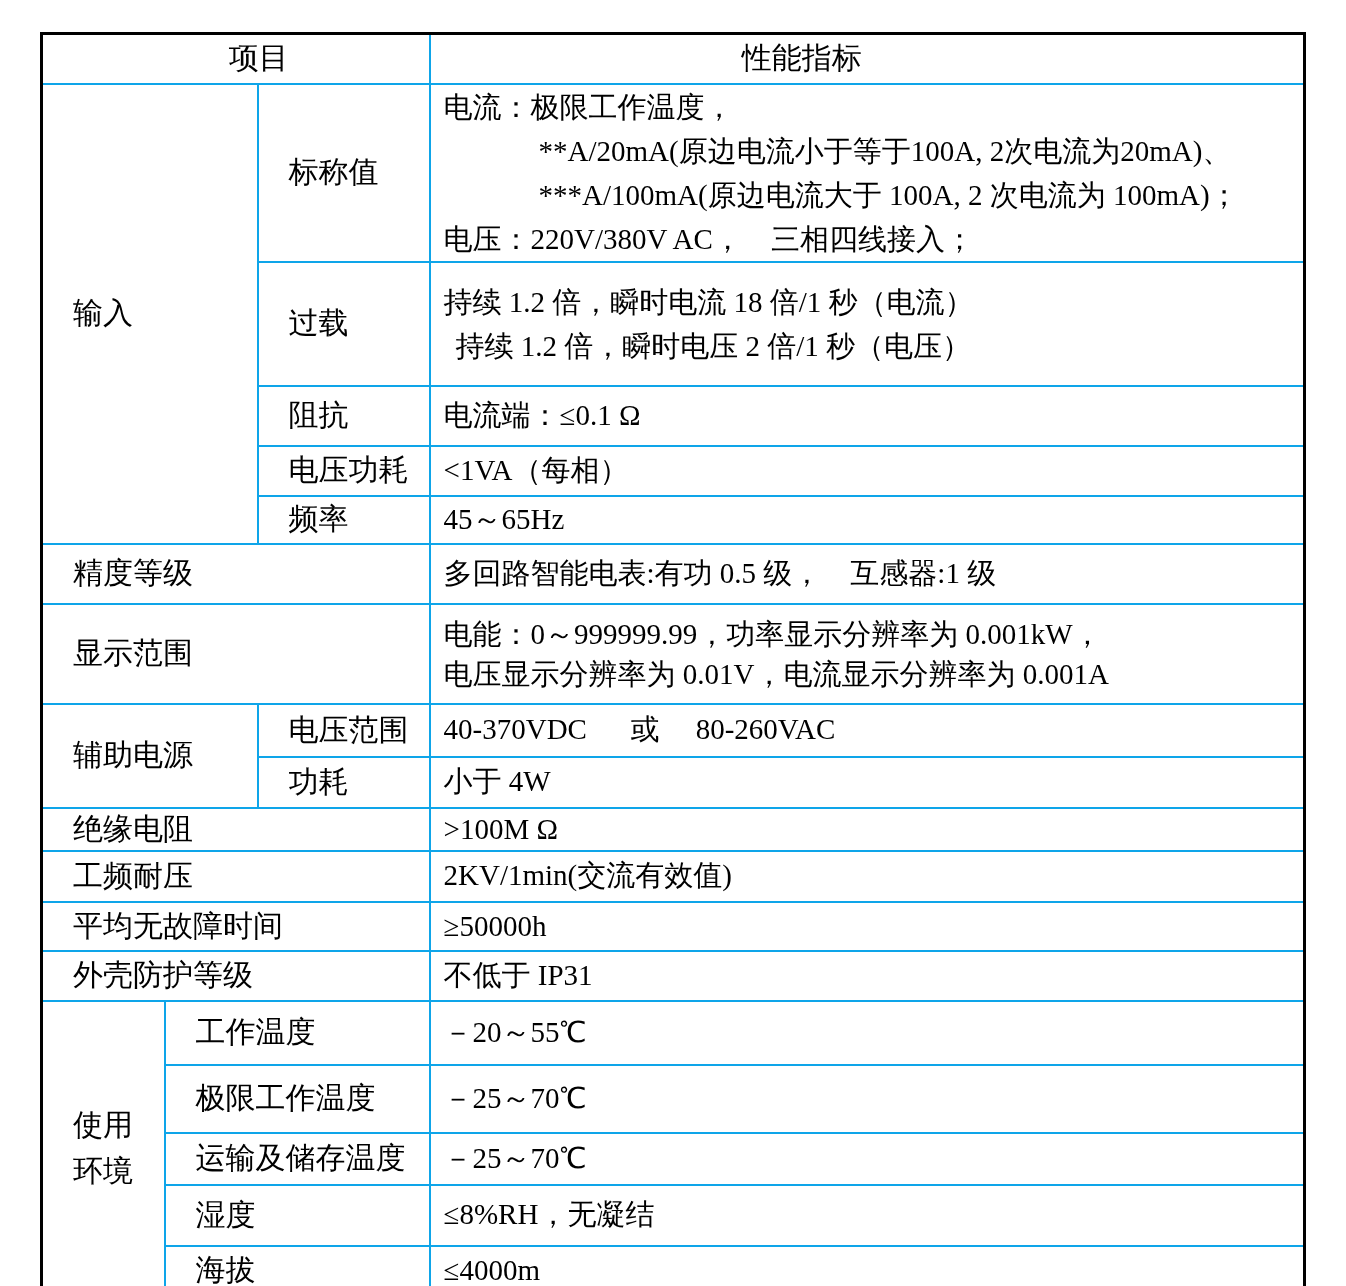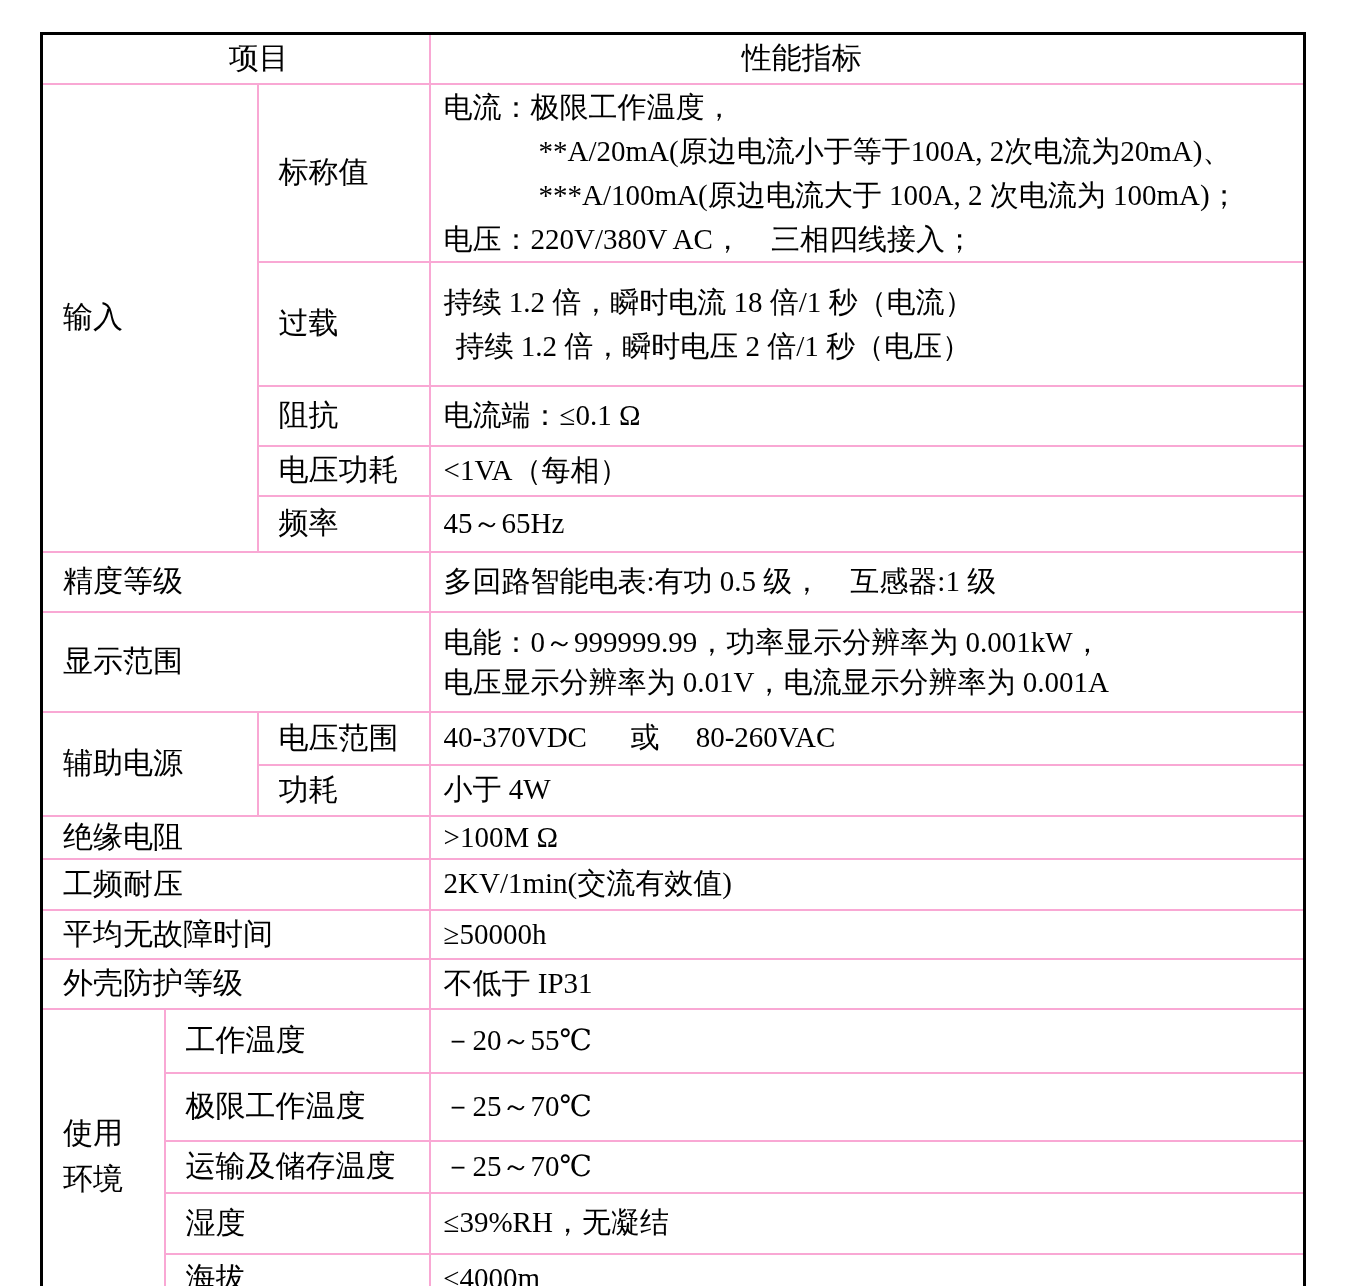--- a/index.html
+++ b/index.html
@@ -9,40 +9,41 @@
     font-family:"Liberation Serif","DejaVu Serif",serif;
     position:relative;
   }
   table.spec{
     position:absolute;left:40px;top:32px;
     width:1263px;
     border-collapse:collapse;table-layout:fixed;
     border:3px solid #000;
   }
   td,th{
-    border:2px solid #f9a8d4;
+    border:2px solid #0ea5e9;
     vertical-align:middle;
     font-weight:normal;
     overflow:hidden;
     padding:0;
+    font-family:Liberation Serif, serif;
   }
   th.hdr{font-size:30px;text-align:center;}
   th.hdr-item{padding-left:46px;}
   th.hdr-spec{padding-right:130px;}
-  td.lbl{font-size:30px;text-align:left;padding-left:20px;}
+  td.lbl{font-size:30px;text-align:left;padding-left:30px;}
   td.val{font-size:29px;text-align:left;padding-left:13px;}
   .line{white-space:pre;line-height:44px;}
   .line-sm{white-space:pre;line-height:40px;}
   .ind{padding-left:95px;}
   .ind-sm{padding-left:12px;}
   .envline{line-height:46px;}
   
   .rh50{height:50px}.rh176{height:176px}.rh97{height:124px}.rh48{height:60px}
   .rh49{height:49px}.rh51{height:51px}.rh53{height:53px}.rh54{height:38px}
-  .rh59{height:56px}.rh60{height:52px}.rh61{height:61px}.rh62{height:68px}
+  .rh59{height:48px}.rh60{height:52px}.rh61{height:61px}.rh62{height:68px}
   .rh64{height:64px}.rh84{height:100px}
 </style>
 </head>
 <body>
 
 <table class="spec">
   <colgroup>
     <col style="width:123px">
       <col style="width:93px">
       <col style="width:172px">
@@ -136,20 +137,20 @@
   <tr class="rh62">
     <td class="lbl" colspan="2">极限工作温度</td>
     <td class="val">－25～70℃</td>
   </tr>
   <tr class="rh60">
     <td class="lbl" colspan="2">运输及储存温度</td>
     <td class="val">－25～70℃</td>
   </tr>
   <tr class="rh61">
     <td class="lbl" colspan="2">湿度</td>
-    <td class="val">≤39%RH，无凝结</td>
+    <td class="val">≤8%RH，无凝结</td>
   </tr>
   <tr class="rh51">
     <td class="lbl" colspan="2">海拔</td>
     <td class="val">≤4000m</td>
   </tr>
 </tbody>
   </table>
 
 </body></html>

